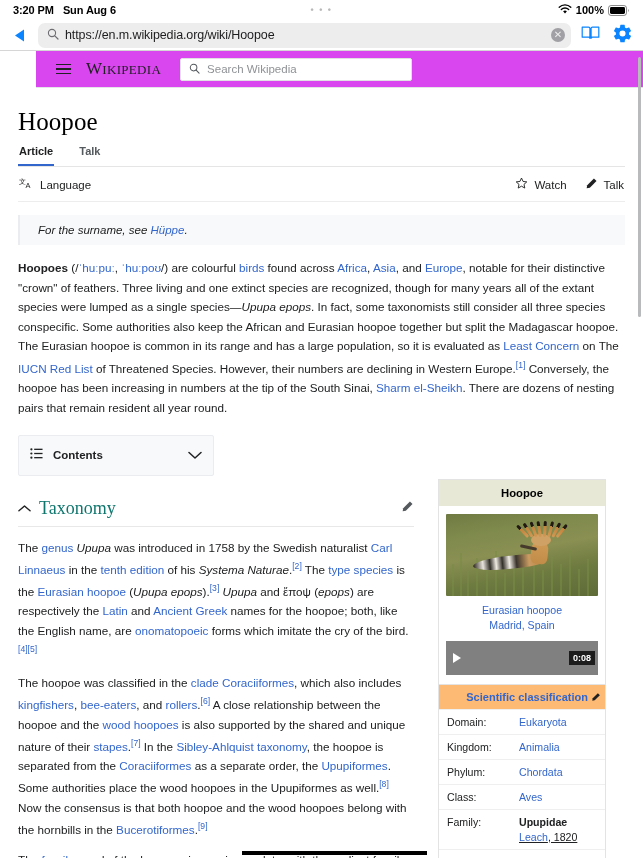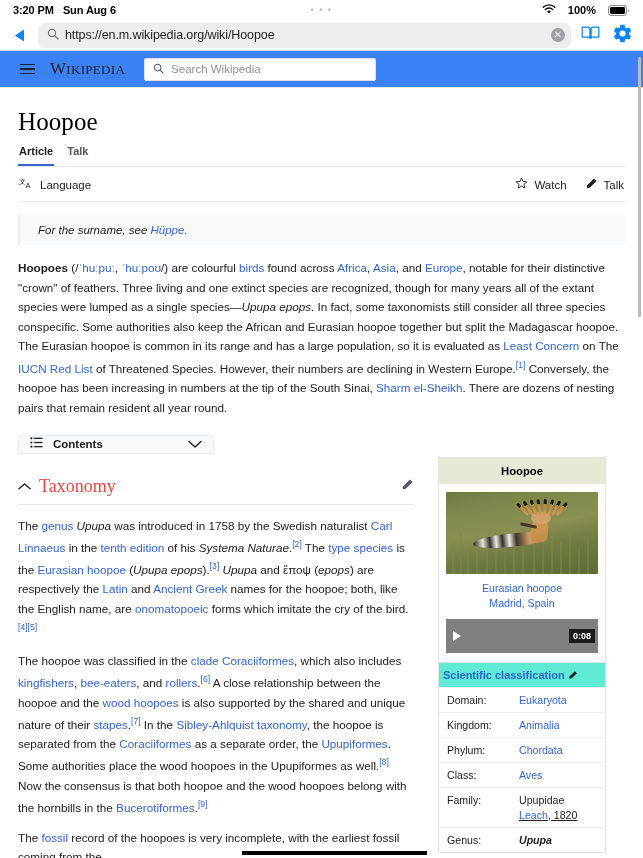--- a/index.html
+++ b/index.html
@@ -25,21 +25,21 @@
   .sb-left { display: flex; align-items: center; gap: 9px; }
   .sb-time { letter-spacing: -0.1px; }
   .sb-date { letter-spacing: -0.1px; }
   .sb-center {
     position: absolute; left: 0; right: 0; top: 0; bottom: 0;
     display: flex; align-items: center; justify-content: center;
     pointer-events: none;
   }
   .sb-dots { color: #b8b8b8; font-size: 9px; letter-spacing: 1.5px; }
   .sb-right {
-    margin-left: auto; display: flex; align-items: center; gap: 12px;
+    margin-left: auto; display: flex; align-items: center; gap: 4px;
   }
   .wifi-icon { display: block; }
   .sb-batt-text { font-size: 11px; font-weight: bold; }
   .batt-icon { display: flex; align-items: center; }
 
   
   .browser-bar {
     height: 30px;
     background: #fff;
     display: flex;
@@ -87,26 +87,27 @@
     position: relative;
     overflow: hidden;
     background: #fff;
     border-top: 1px solid #d6d6d6;
   }
   .page-scroll { width: 100%; height: 100%; position: relative; }
 
   
   .wiki-header {
     height: 37px;
-    background: #3b82f6;
+    background: #d946ef;
     border-bottom: 1px solid #e4e5e6;
     display: flex;
     align-items: center;
     padding: 0 18px;
     gap: 13px;
+    margin-left: 36px;
   }
   .hamburger { display: flex; flex-direction: column; gap: 3px; cursor: pointer; padding: 3px 2px; }
   .hamburger span { display: block; width: 15px; height: 1.6px; background: #202122; }
   .wiki-wordmark {
     font-family: "Liberation Serif", serif;
     font-size: 17px;
     letter-spacing: 0.3px;
     color: #202122;
   }
   .wiki-wordmark .sc { font-size: 13px; }
@@ -131,21 +132,21 @@
   .page-title {
     font-family: "Liberation Serif", serif;
     font-size: 25px;
     font-weight: normal;
     color: #000;
     padding: 20px 0 9px;
     letter-spacing: 0.1px;
   }
   .tabs {
     display: flex;
-    gap: 12px;
+    gap: 24px;
     border-bottom: 1px solid #e5e5e5;
     font-size: 11px;
     font-weight: bold;
   }
   .tab {
     padding: 0 1px 7px;
     color: #54595d;
     cursor: pointer;
   }
   .tab.active { color: #202122; border-bottom: 2px solid #36c; }
@@ -177,39 +178,39 @@
   sup.ref { font-size: 8.6px; color: #3366cc; vertical-align: super; cursor: pointer; }
   .ital { font-style: italic; }
   .bold { font-weight: bold; }
 
   .contents-box {
     margin-top: 17px;
     width: 196px;
     background: #f8f9fa;
     border: 1px solid #eaecf0;
     border-radius: 2px;
-    height: 19px;
+    height: 41px;
     display: flex; align-items: center;
     padding: 0 11px;
     cursor: pointer;
   }
   .contents-label { font-size: 11.5px; font-weight: bold; color: #202122; margin-left: 10px; }
   .contents-chev { margin-left: auto; }
 
   .sec-head {
     display: flex; align-items: center;
     margin-top: 22px;
     padding-bottom: 7px;
     border-bottom: 1px solid #e8e8e8;
   }
   .sec-h2 {
     font-family: "Liberation Serif", serif;
     font-size: 18px;
     font-weight: normal;
-    color: #ef4444;
+    color: #0f766e;
   }
   .sec-collapse { margin-right: 8px; display: flex; align-items: center; }
   .sec-edit { margin-left: auto; cursor: pointer; }
   .para {
     font-size: 11.7px;
     line-height: 19.3px;
     color: #202122;
     margin-top: 11px;
     max-width: 396px;
   }
@@ -306,38 +307,38 @@
   }
   .audio-time {
     margin-left: auto;
     background: #1c1c1c;
     color: #fff;
     font-size: 9px;
     font-weight: bold;
     padding: 2px 4px;
   }
   .ib-sect {
-    background: #5eead4;
-    text-align: left;
+    background: #fdba74;
+    text-align: right;
     padding: 6px 4px;
     font-weight: bold;
     font-size: 11px;
     border-top: 1px solid #e3e3e3;
   }
   .ib-sect .lnk { font-weight: bold; }
   .ib-row {
     display: flex;
     border-top: 1px solid #efefef;
     padding: 6px 8px;
     align-items: flex-start;
   }
   .ib-row:nth-child(odd) { background: #fff; }
   .ib-key { flex: 0 0 72px; color: #202122; }
   .ib-val { flex: 1; }
-  .ib-val .strong { font-weight: normal; }
+  .ib-val .strong { font-weight: bold; }
   .ib-val .strongital { font-weight: bold; font-style: italic; }
   .ib-auth { margin-top: 3px; text-decoration: underline; }
 
   
   .redaction {
     position: absolute;
     left: 242px;
     top: 851px;
     width: 185px;
     height: 4px;

